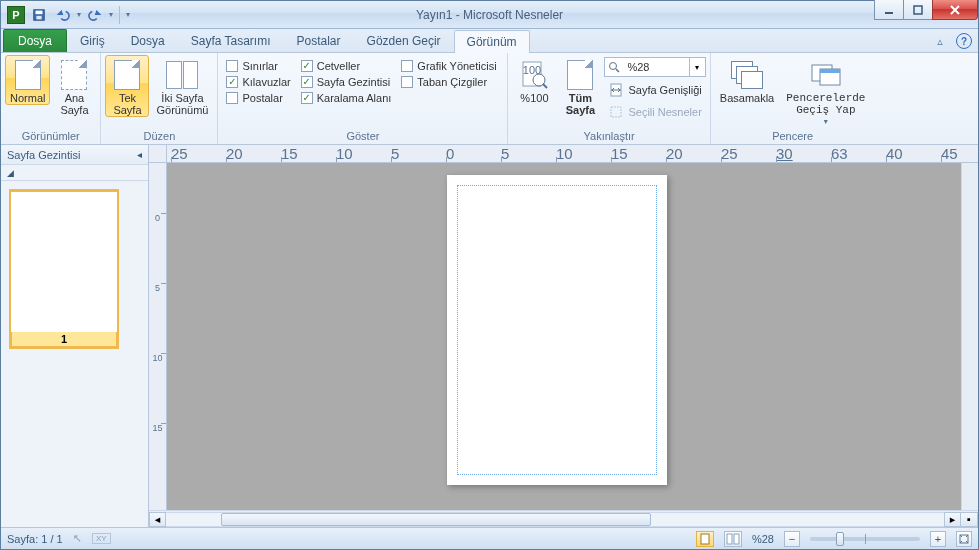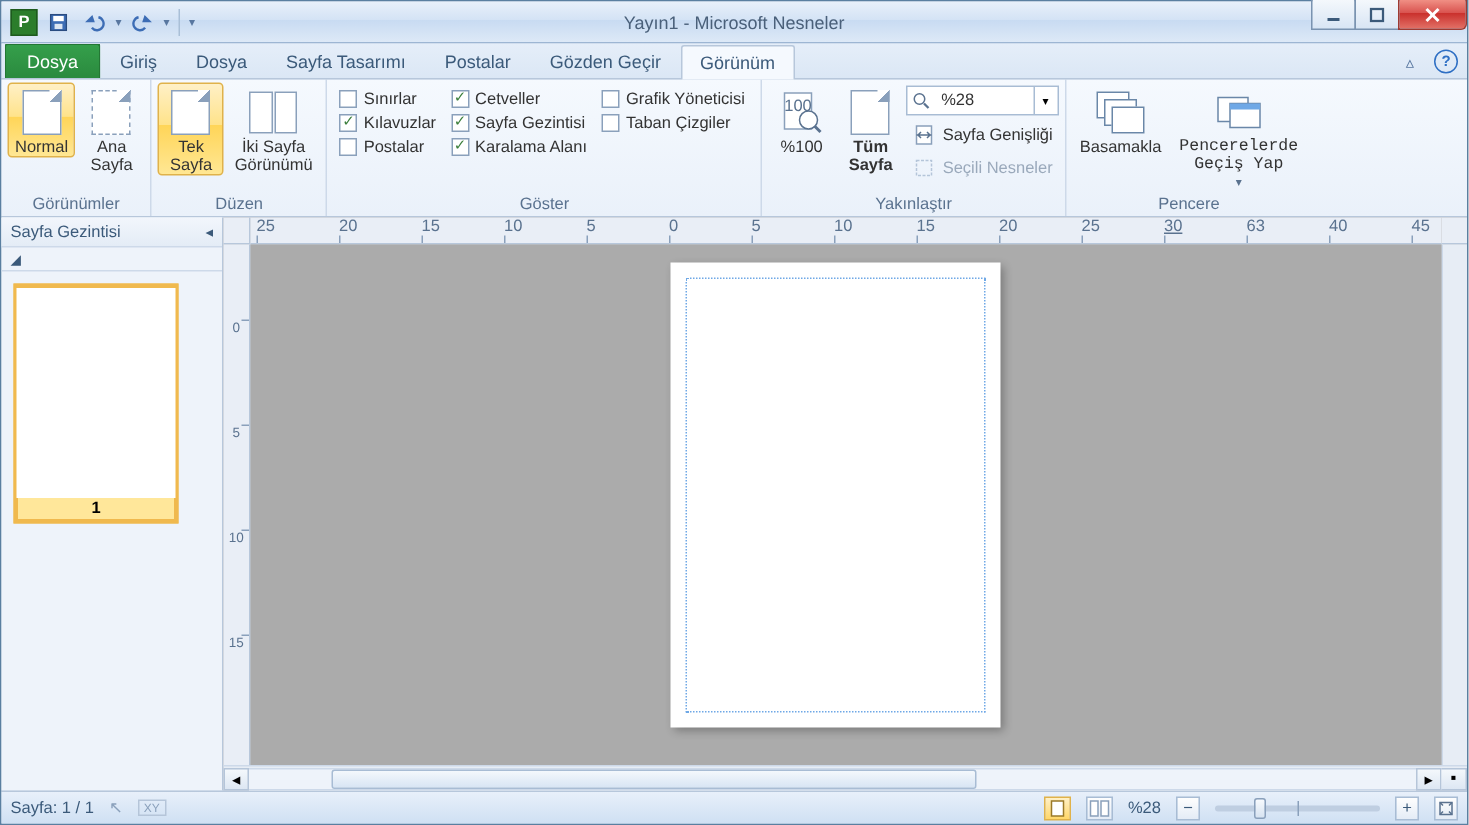--- a/index.html
+++ b/index.html
@@ -68,21 +68,21 @@
 .thumb-area { flex: 1; padding: 8px; }
 .thumb { width: 110px; border: 2px solid #f0b94e; background: #f0b94e; padding: 1px; display: flex; flex-direction: column; align-items: center; }
 .thumb .pg { width: 106px; height: 140px; background: #fff; }
 .thumb .num { background: #ffe79a; width: 100%; text-align: center; font-weight: bold; padding: 1px 0; }
 
 
 .canvas-wrap { flex: 1; display: flex; flex-direction: column; background: #ababab; min-width: 0; }
 .ruler-corner { width: 18px; height: 18px; background: #e9eef6; border-right: 1px solid #b7c7db; border-bottom: 1px solid #b7c7db; }
 .ruler-top-row { display: flex; height: 18px; }
 .ruler-h { flex: 1; background: #e9eef6; border-bottom: 1px solid #b7c7db; position: relative; overflow: hidden; }
-.ruler-h .tick { position: absolute; top: 0; font-size: 11px; color: #5a728f; }
+.ruler-h .tick { position: absolute; top: 0; font-size: 15px; color: #5a728f; }
 .ruler-h .tick::before { content: ""; position: absolute; left: 0; top: 12px; width: 1px; height: 6px; background: #8aa0bb; }
 .canvas-row { flex: 1; display: flex; min-height: 0; }
 .ruler-v { width: 18px; background: #e9eef6; border-right: 1px solid #b7c7db; position: relative; overflow: hidden; }
 .ruler-v .tick { position: absolute; left: 0; font-size: 9px; color: #5a728f; writing-mode: horizontal-tb; width: 100%; text-align: center; }
 .ruler-v .tick::before { content: ""; position: absolute; top: 0; left: 12px; height: 1px; width: 6px; background: #8aa0bb; }
 .canvas { flex: 1; background: #ababab; position: relative; overflow: hidden; }
 .page { position: absolute; left: 280px; top: 12px; width: 220px; height: 310px; background: #fff; box-shadow: 2px 2px 6px rgba(0,0,0,.3); }
 .page .margin { position: absolute; left: 10px; top: 10px; right: 10px; bottom: 10px; border: 1px dotted #6fa8e6; }
 .hscroll { height: 17px; background: #e7edf5; border-top: 1px solid #cdd9e9; display: flex; align-items: center; }
 .hscroll .arrow { width: 17px; height: 15px; background: linear-gradient(#f4f8fc,#dde7f3); border: 1px solid #b5c5d9; display: flex; align-items: center; justify-content: center; }

